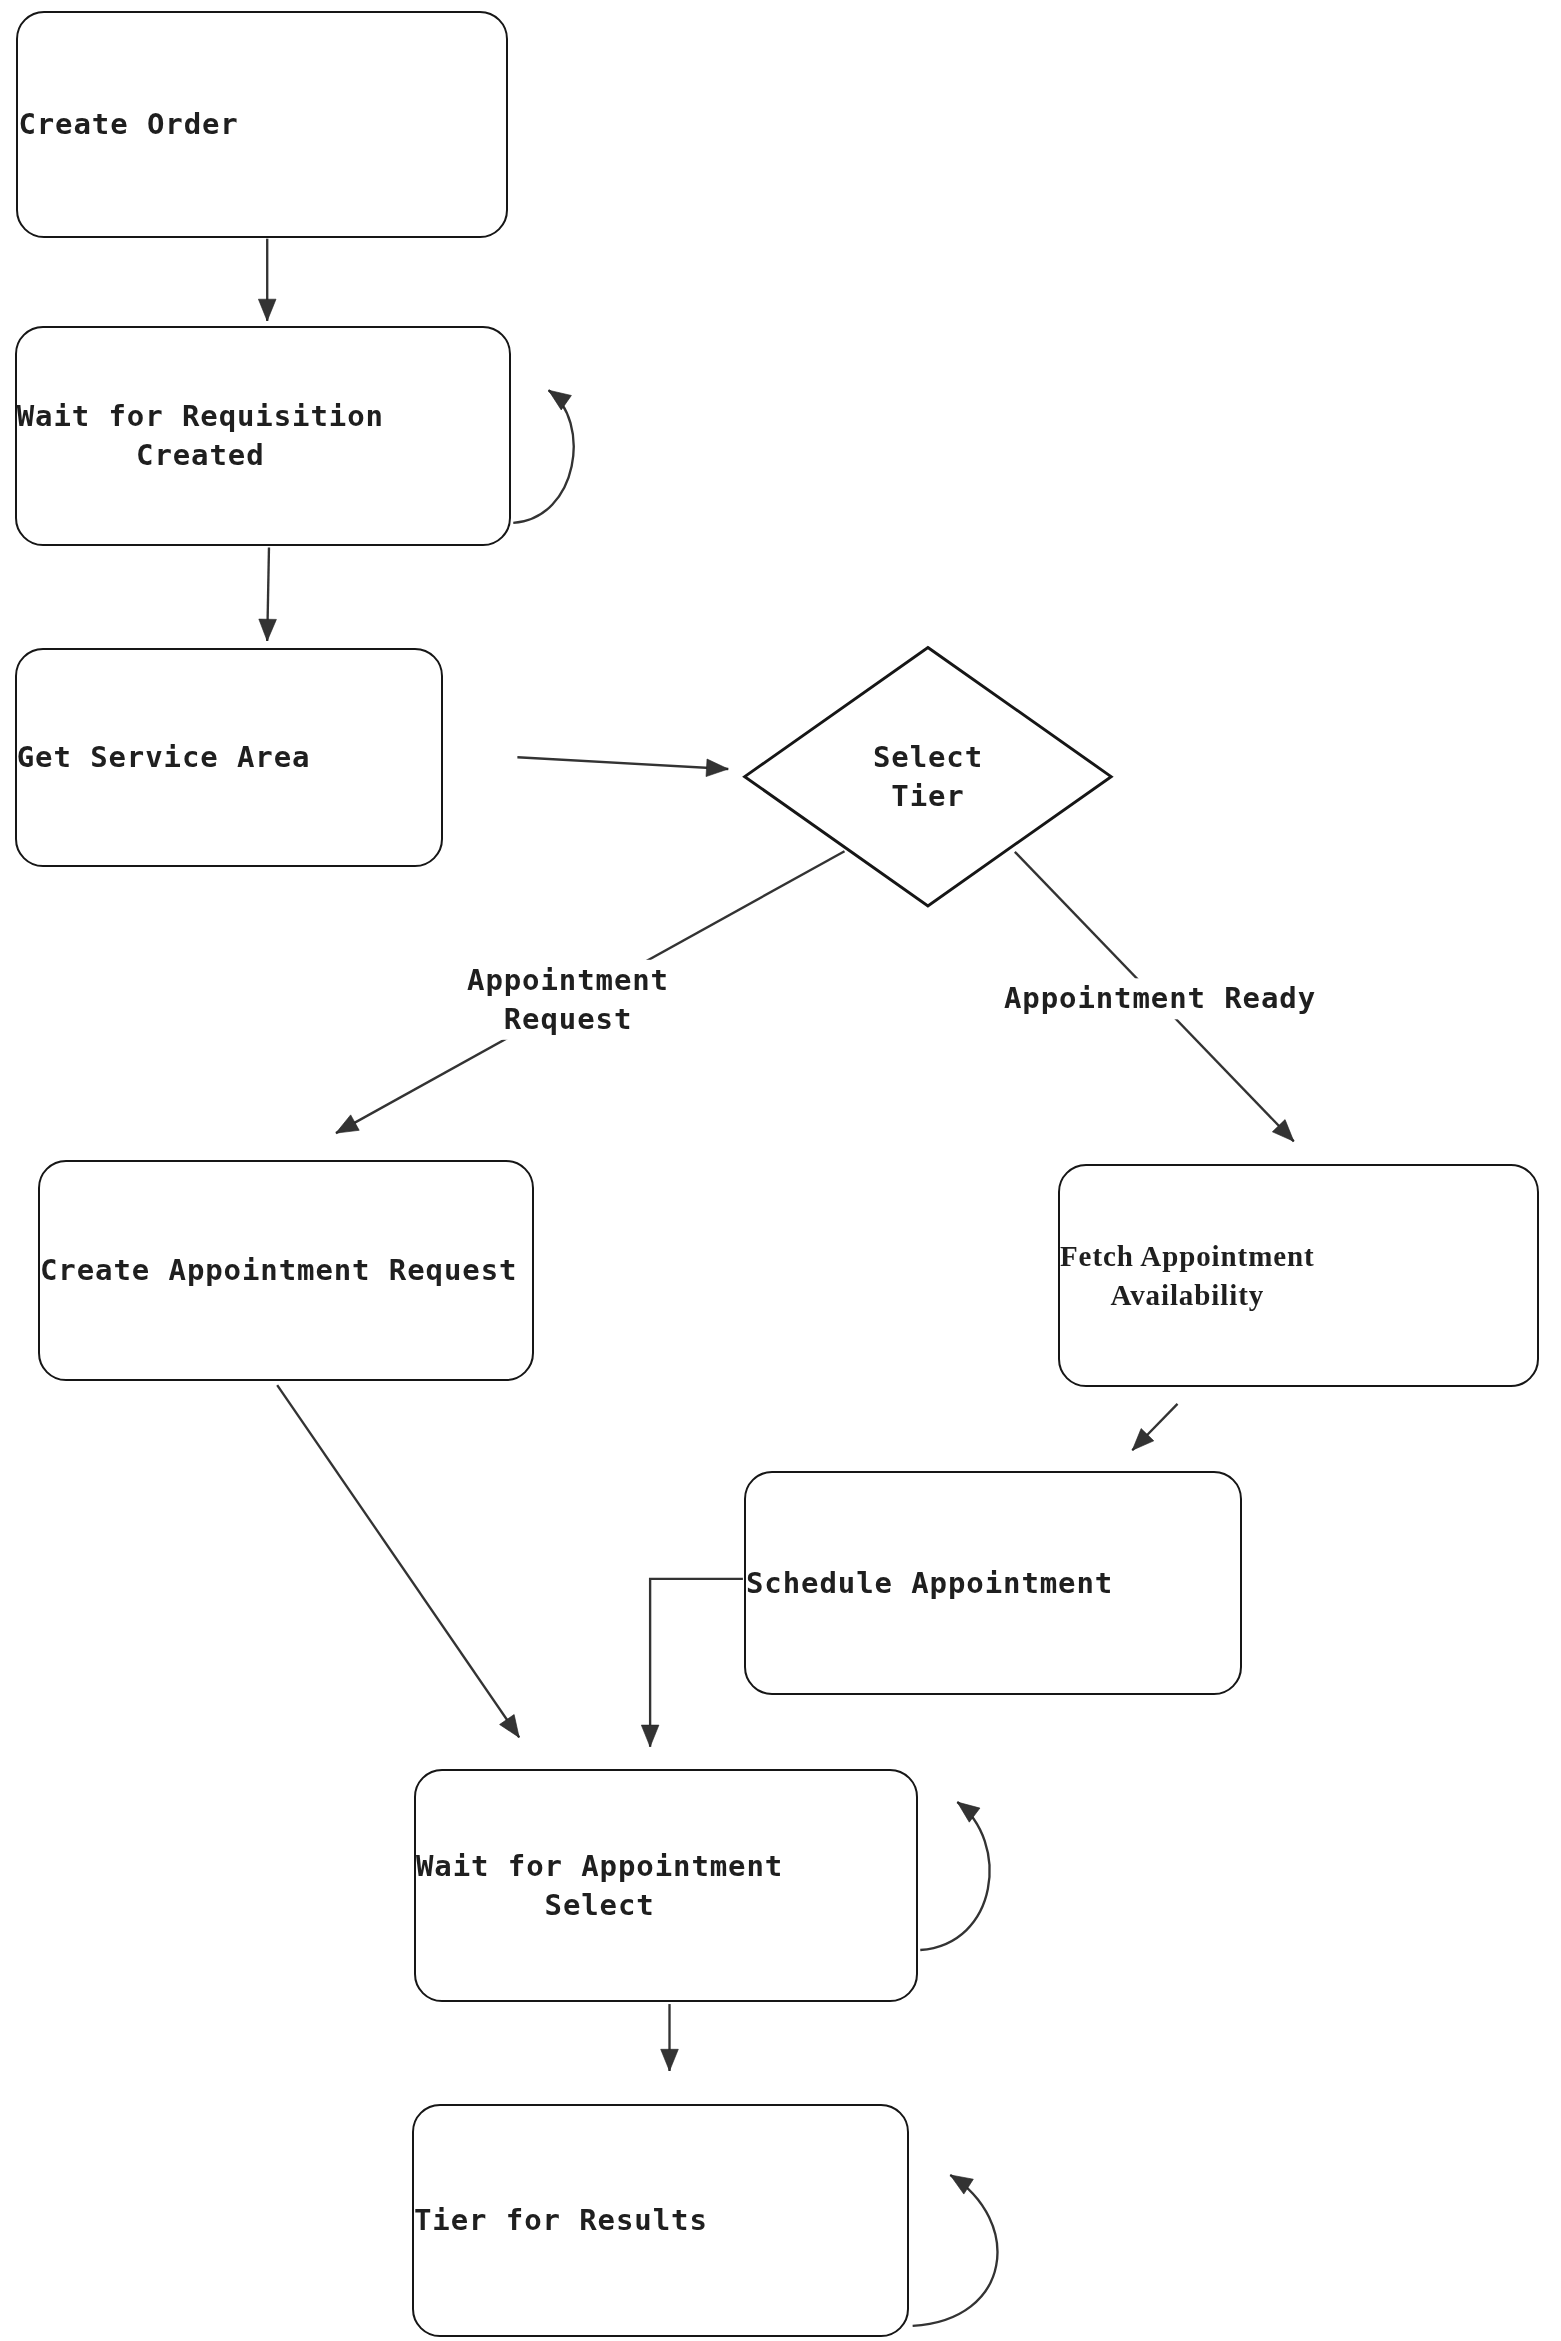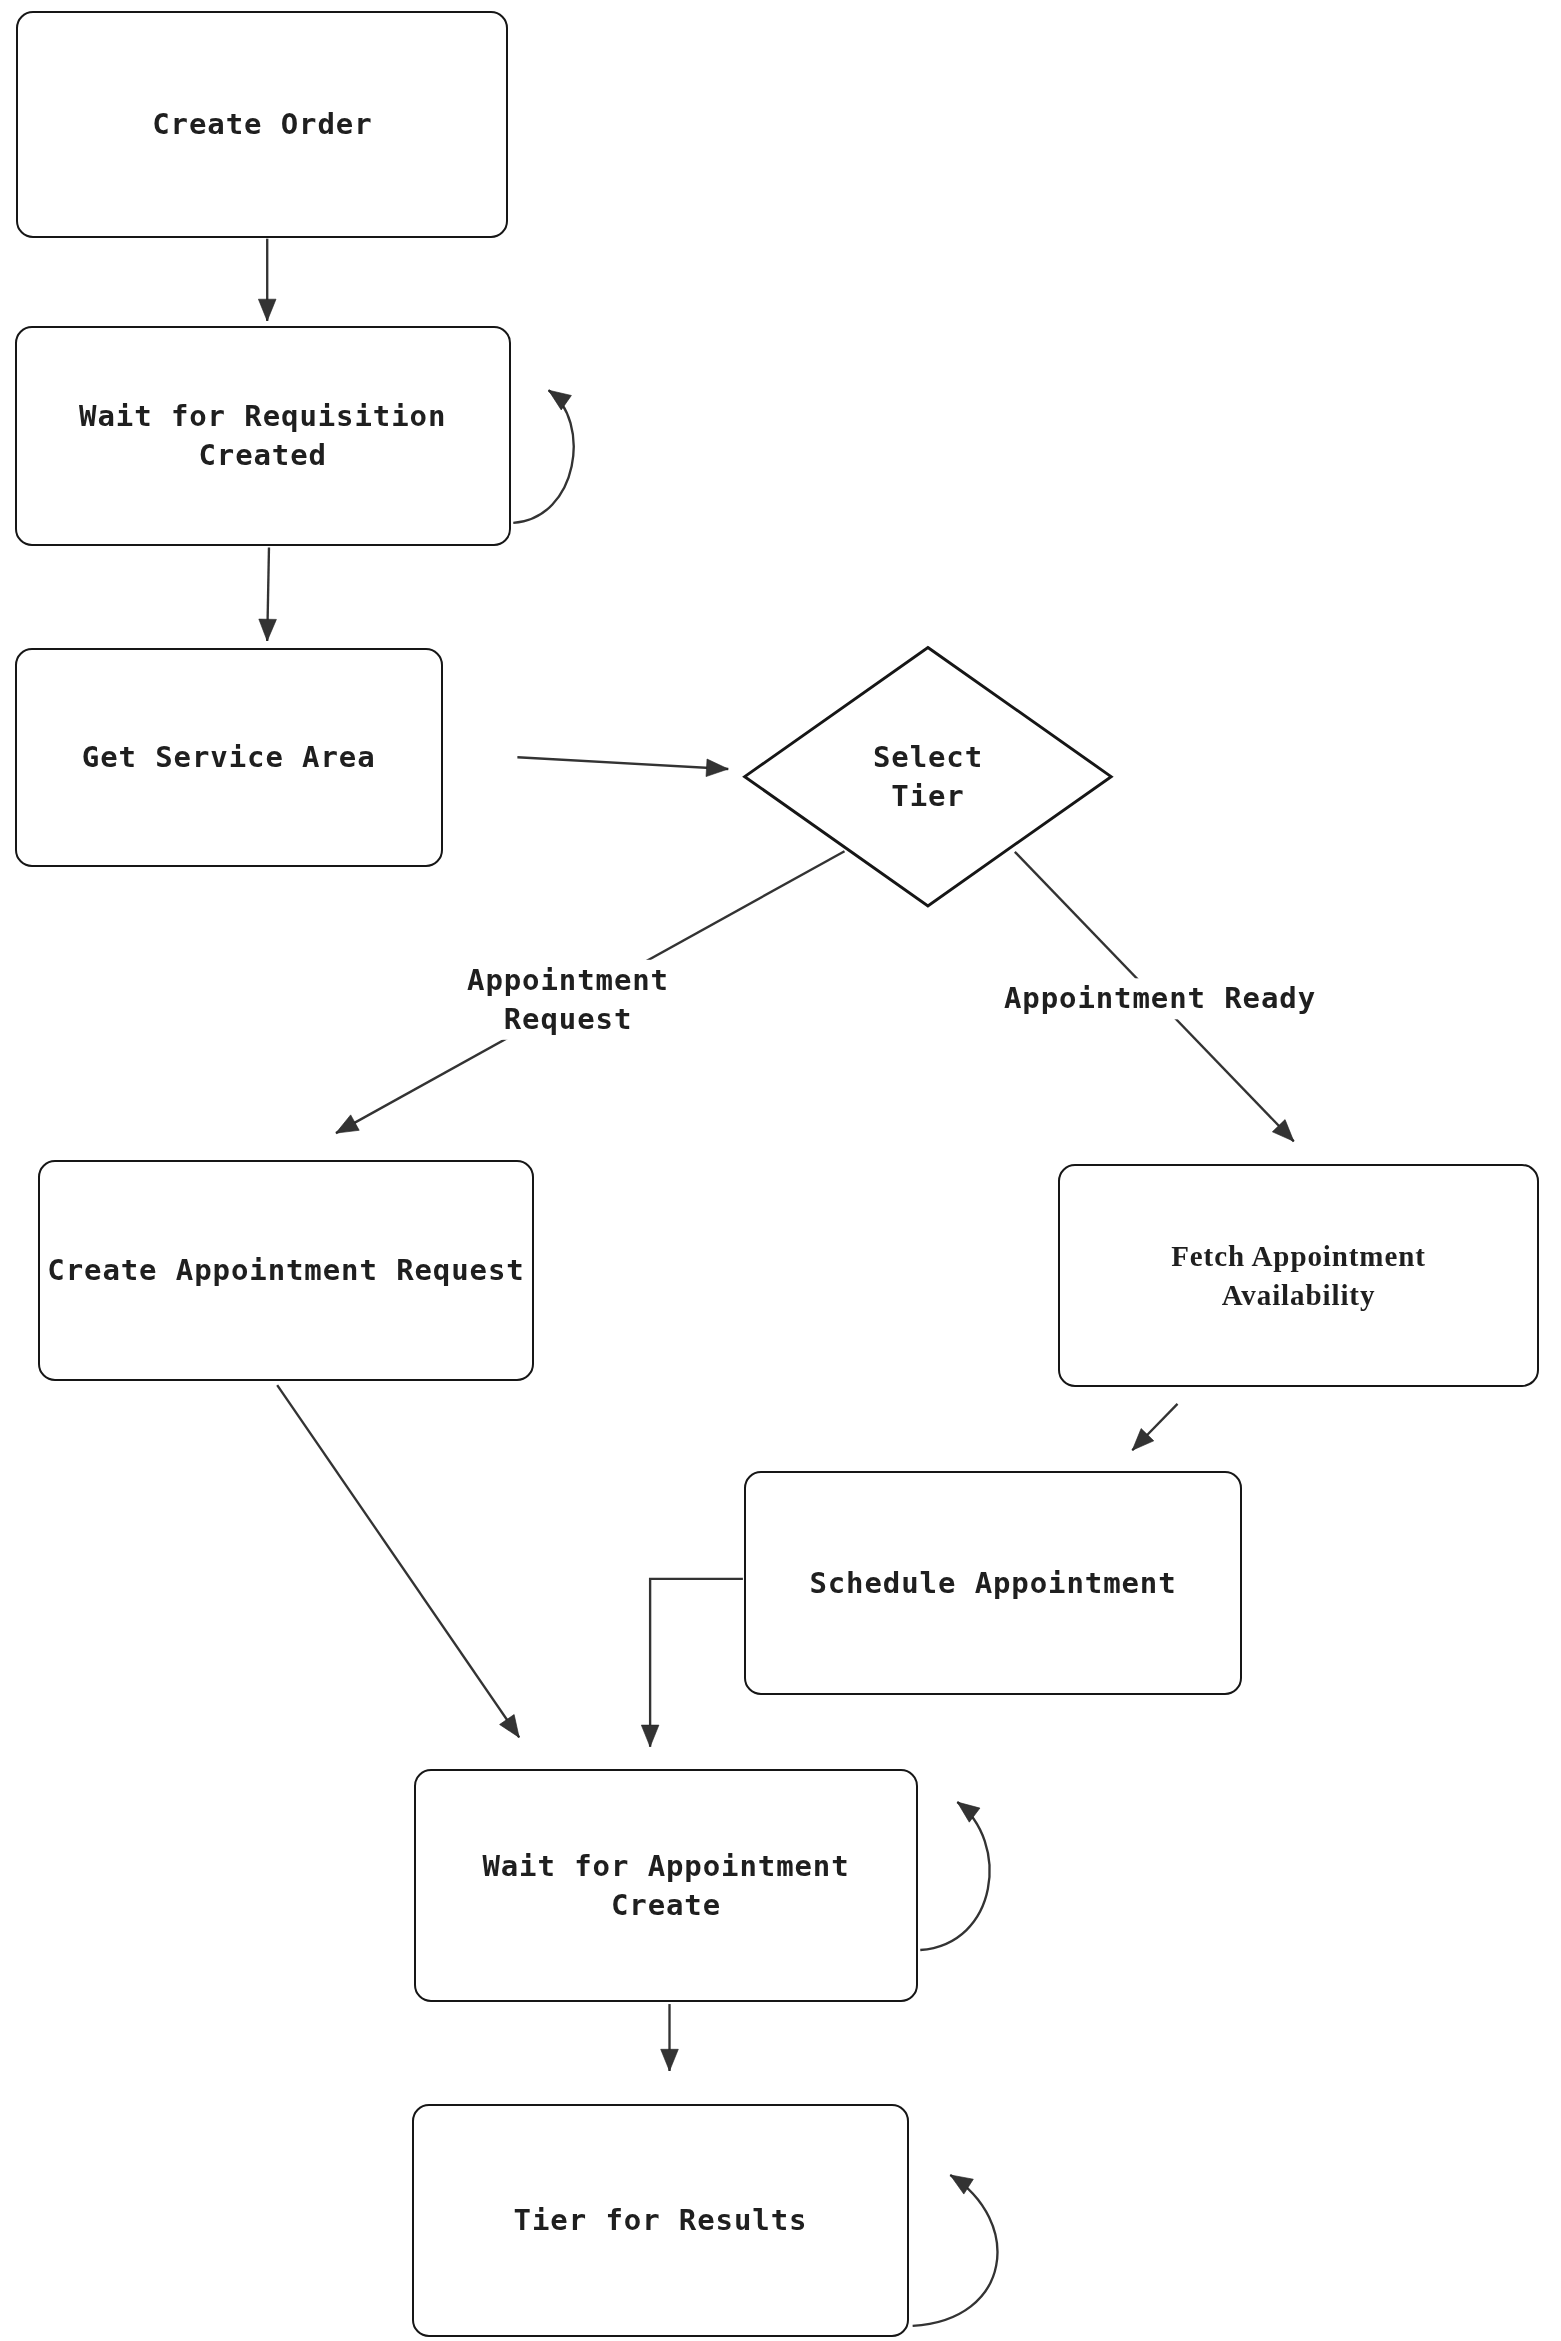--- a/index.html
+++ b/index.html
@@ -20,24 +20,23 @@
     position: absolute;
     left: 0;
     top: 0;
     width: 1561px;
     height: 2342px;
   }
   .node {
     position: absolute;
     background: #ffffff;
     border: 2.9px solid #161616;
-    border-radius: 17px;
+    border-radius: 28px;
     display: flex;
     align-items: center;
-    justify-content: center;
     box-sizing: border-box;
     z-index: 2;
   }
   .node-label, .diamond-label, .edge-label {
     font-weight: 700;
     font-size: 29px;
     line-height: 39px;
     letter-spacing: 0.9px;
     white-space: pre-line;
     text-align: center;
@@ -119,21 +118,21 @@
     <span class="node-label">Fetch Appointment
 Availability</span>
   </div>
 
   <div class="node" style="left:744px; top:1471px; width:498px; height:224px;">
     <span class="node-label">Schedule Appointment</span>
   </div>
 
   <div class="node" style="left:414px; top:1769px; width:504px; height:233px;">
     <span class="node-label">Wait for Appointment
-Create</span>
+Select</span>
   </div>
 
   <div class="node" style="left:412px; top:2104px; width:497px; height:233px;">
     <span class="node-label">Tier for Results</span>
   </div>
 
   <div class="edge-label" style="left:568px; top:1000px;text-align:center;">Appointment
 Request</div>
 
   <div class="edge-label" style="left:1160px; top:999px;">Appointment Ready</div>

